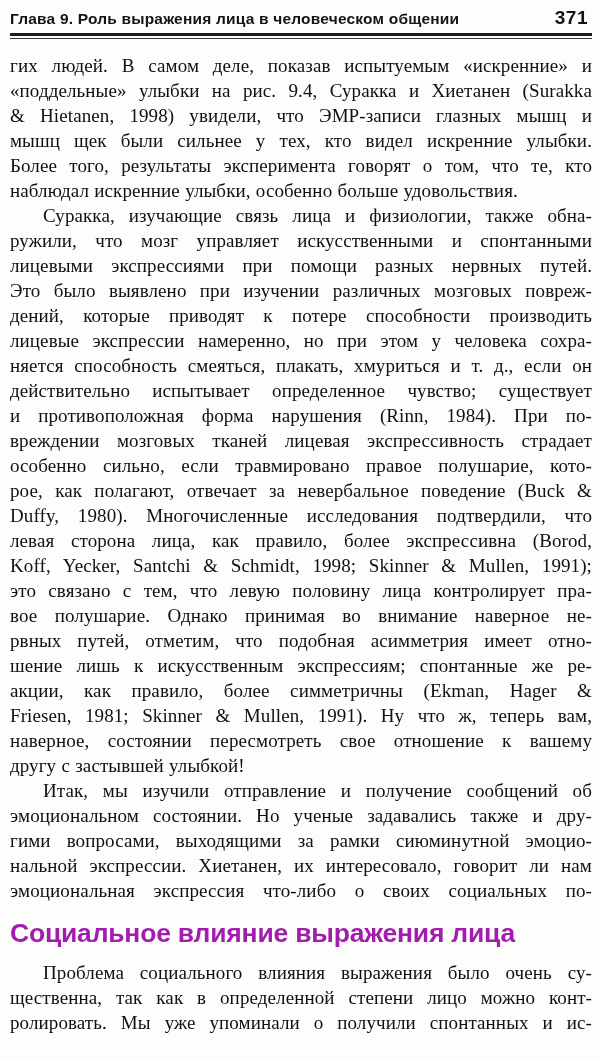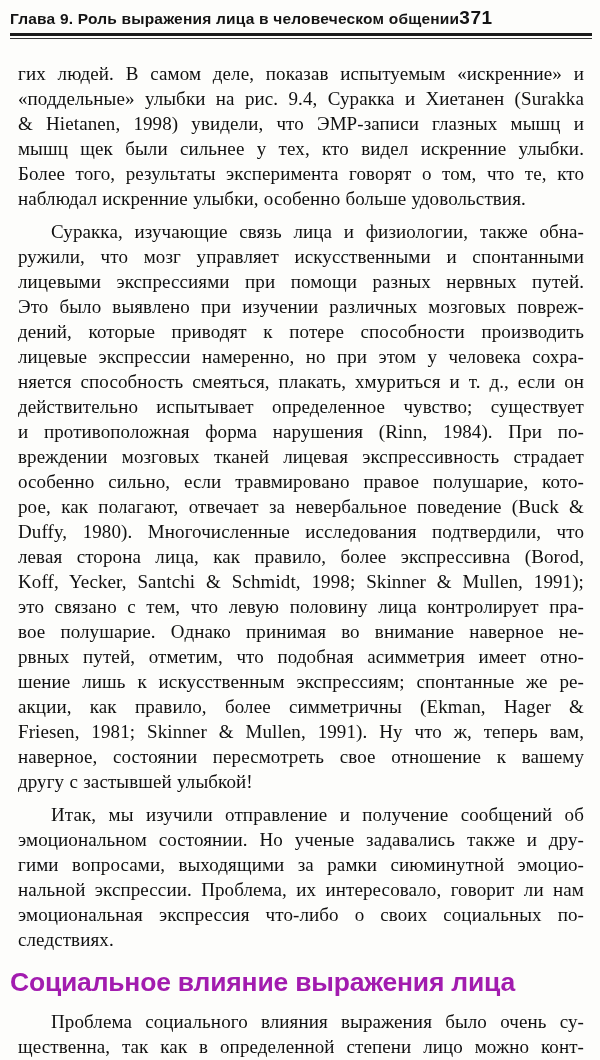--- a/index.html
+++ b/index.html
@@ -13,20 +13,21 @@
     height: 1060px;
     box-sizing: border-box;
     padding: 0 8px 0 10px;
     background: #fdfdfb;
     color: #101010;
     font-family: "Liberation Serif", serif;
     overflow: hidden;
   }
   .header {
     display: flex;
+    justify-content: space-between;
     align-items: baseline;
     padding-top: 7px;
     font-family: "Liberation Sans", sans-serif;
     font-weight: bold;
     color: #141414;
   }
   .running-title {
     font-size: 15.5px;
     letter-spacing: 0.2px;
   }
@@ -38,21 +39,21 @@
   .header-rule {
     margin-top: 4px;
     height: 6px;
     box-sizing: border-box;
     border-top: 3px solid #1b1b1b;
     border-bottom: 1px solid #343434;
   }
   .content {
     padding-top: 14px;
   }
-  .paragraph { margin: 8px; }
+  .paragraph { margin: 0; }
   .line {
     font-size: 19px;
     line-height: 25px;
     height: 25px;
     overflow: hidden;
     text-align: justify;
     text-align-last: justify;
     word-spacing: 0.4px;
     letter-spacing: 0.1px;
     white-space: nowrap;
@@ -113,23 +114,22 @@
         <div class="line">шение лишь к искусственным экспрессиям; спонтанные же ре-</div>
         <div class="line">акции, как правило, более симметричны (Ekman, Hager &amp;</div>
         <div class="line">Friesen, 1981; Skinner &amp; Mullen, 1991). Ну что ж, теперь вам,</div>
         <div class="line">наверное, состоянии пересмотреть свое отношение к вашему</div>
         <div class="line lastline">другу с застывшей улыбкой!</div>
       </div>
       <div class="paragraph">
         <div class="line indent">Итак, мы изучили отправление и получение сообщений об</div>
         <div class="line">эмоциональном состоянии. Но ученые задавались также и дру-</div>
         <div class="line">гими вопросами, выходящими за рамки сиюминутной эмоцио-</div>
-        <div class="line">нальной экспрессии. Проблема, их интересовало, говорит ли нам</div>
+        <div class="line">нальной экспрессии. Хиетанен, их интересовало, говорит ли нам</div>
         <div class="line">эмоциональная экспрессия что-либо о своих социальных по-</div>
-        <div class="line lastline">следствиях.</div>
       </div>
       <h2 class="section-heading">Социальное влияние выражения лица</h2>
       <div class="paragraph">
         <div class="line indent">Проблема социального влияния выражения было очень су-</div>
         <div class="line">щественна, так как в определенной степени лицо можно конт-</div>
         <div class="line">ролировать. Мы уже упоминали о получили спонтанных и ис-</div>
       </div>
     </div>
 </div>
 

